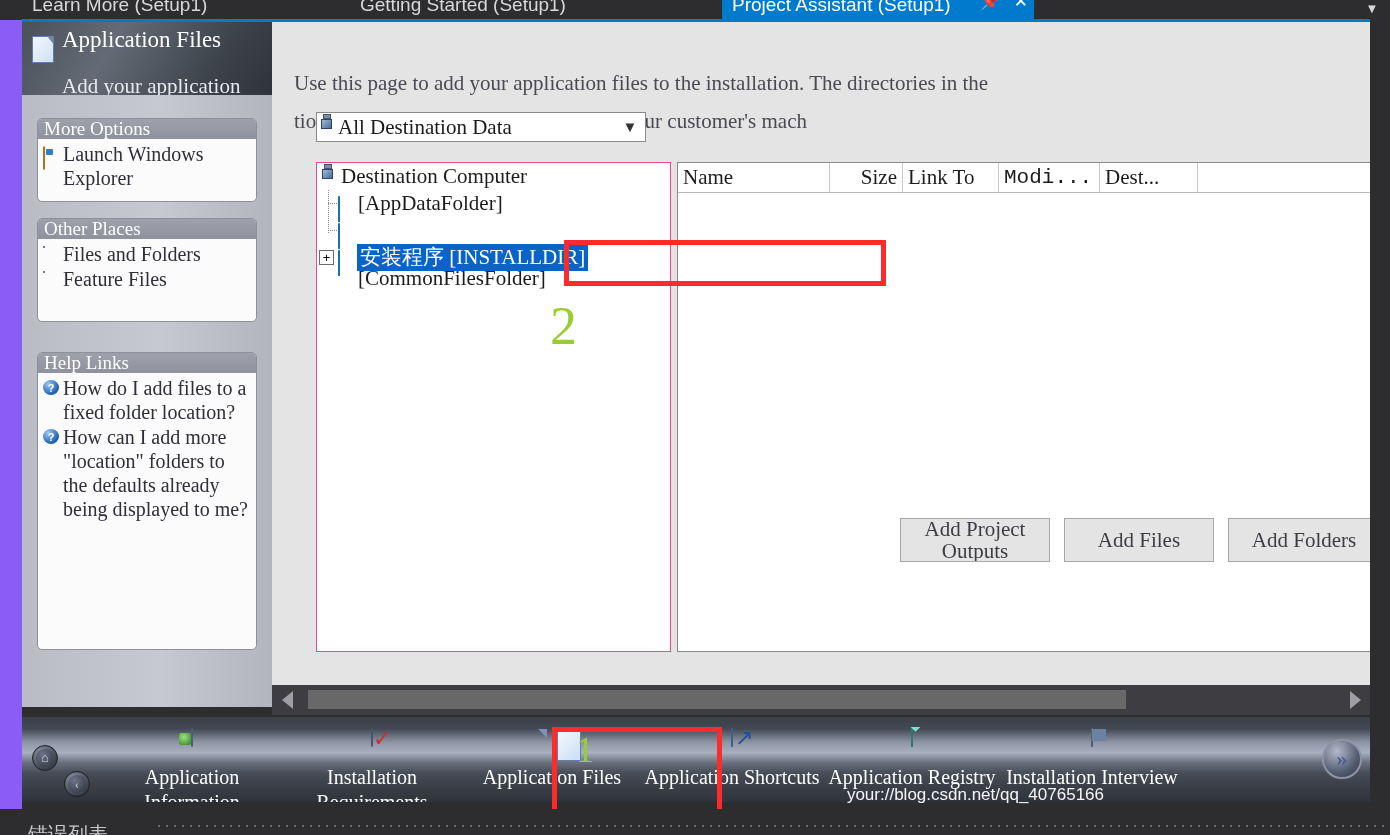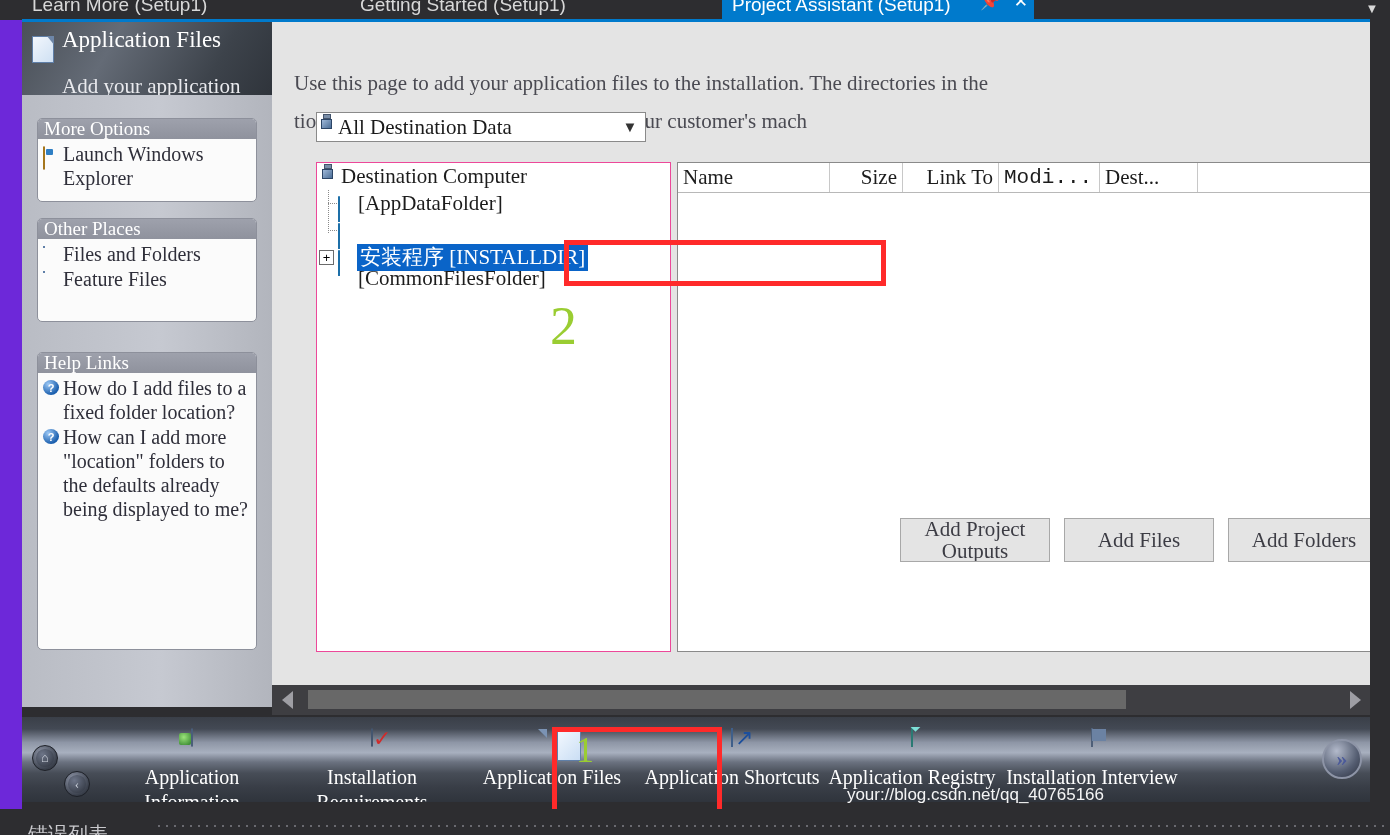--- a/index.html
+++ b/index.html
@@ -2,21 +2,21 @@
 <html><head>
 <meta charset="utf-8">
 <style>
   * { box-sizing: border-box; margin: 0; padding: 0; }
   html, body {
     width: 1390px; height: 835px;
     background: #2d2d30;
     font-family: "Liberation Serif", "DejaVu Serif", serif;
     overflow: hidden;
   }
-  #root { position: relative; width: 1112px; height: 835px; background: #6d28d9; border-radius: 16px; }
+  #root { position: relative; width: 1112px; height: 835px; background: #8b5cf6; border-radius: 16px; }
 
   
   .tabstrip {
     position: absolute; left: 0; top: 0; width: 1390px; height: 20px;
     background: #2d2d30; overflow: hidden;
   }
   .tab {
     position: absolute; top: -10px; height: 30px;
     font-family: "Liberation Sans", sans-serif;
     font-size: 19px; color: #d8d8d8; white-space: nowrap;
@@ -491,21 +491,21 @@
           <span class="tlabel" style="left:40px;">安装程序 [INSTALLDIR]</span>
         </div>
 
         <div class="big2">2</div>
       </div>
 
       <div class="list-pane">
         <div class="lp-head">
           <div class="lp-col" style="width:152px;">Name</div>
           <div class="lp-col r" style="width:73px;">Size</div>
-          <div class="lp-col" style="width:96px;text-align:right;">Link To</div>
+          <div class="lp-col" style="width:96px;">Link To</div>
           <div class="lp-col" style="width:101px;font-family:Liberation Mono, monospace;">Modi...</div>
           <div class="lp-col" style="width:98px;">Dest...</div>
         </div>
       </div>
 
       <div class="btnrow">
         <div class="abtn">Add Project Outputs</div>
         <div class="abtn">Add Files</div>
         <div class="abtn wide">Add Folders</div>
       </div>

